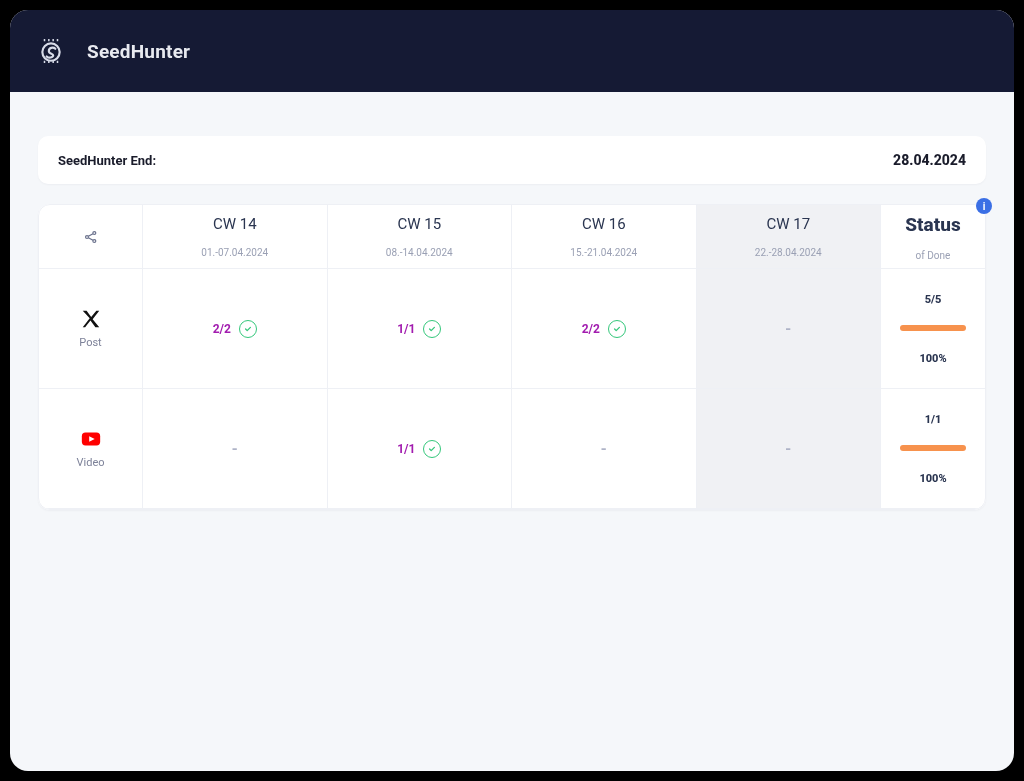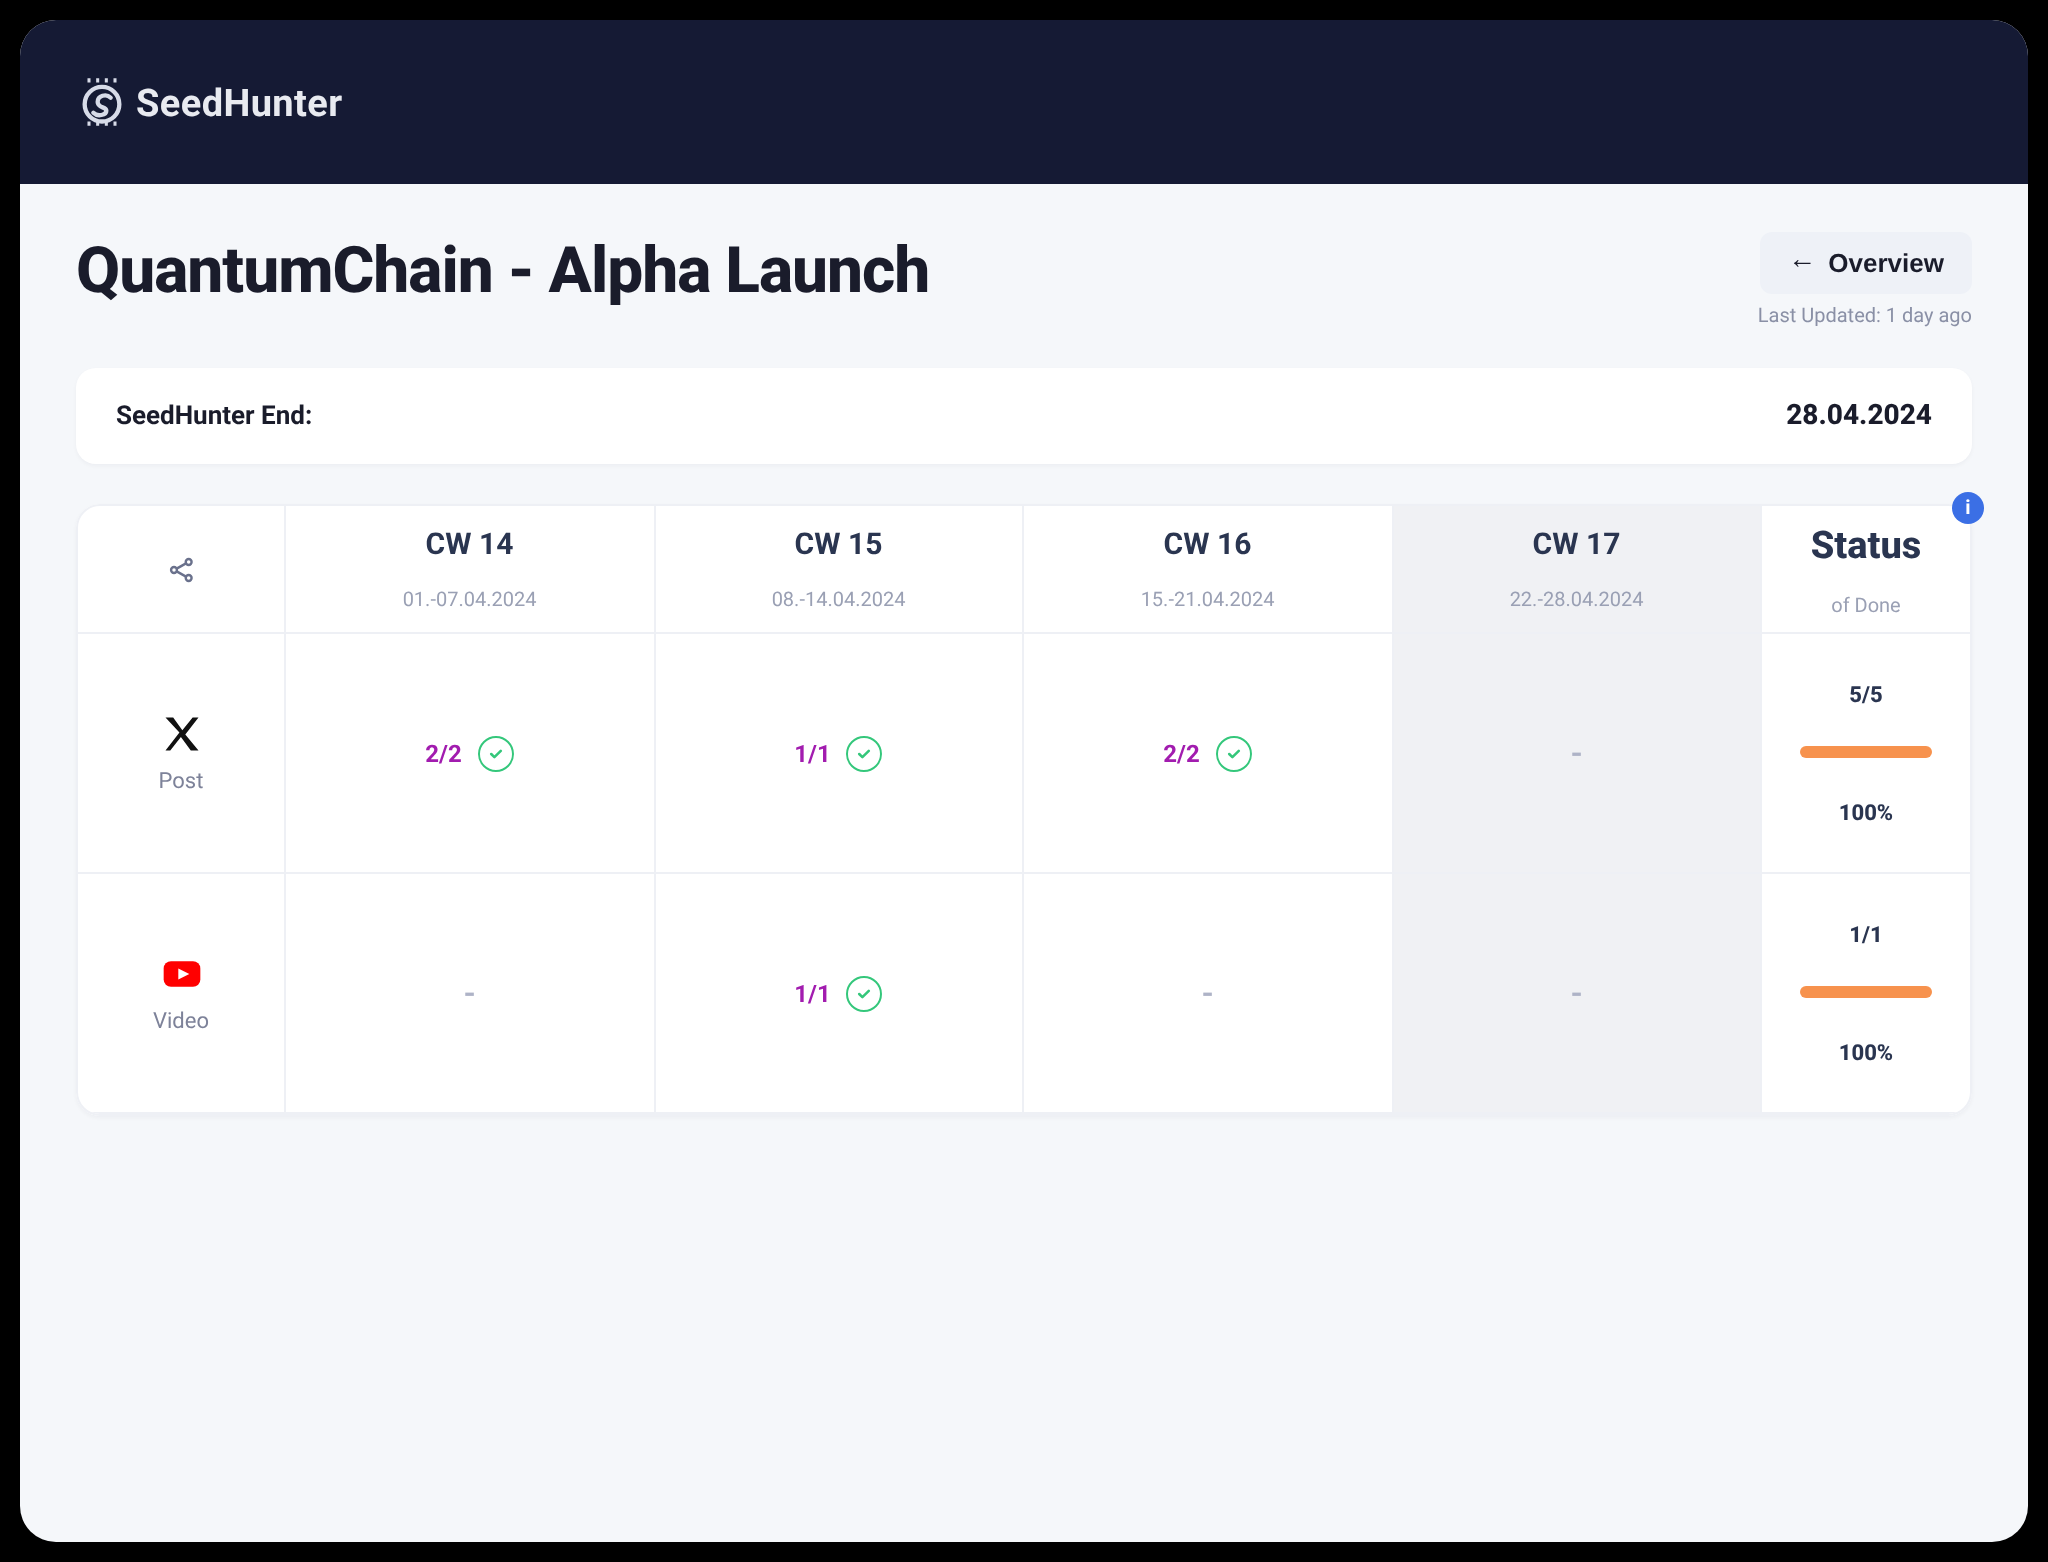--- a/index.html
+++ b/index.html
@@ -23,21 +23,21 @@
   .top-bar {
     background: #151a34;
     height: 82px;
     display: flex;
     align-items: center;
     padding: 0 28px;
   }
   .brand {
     display: flex;
     align-items: center;
-    gap: 4px;
+    gap: 23px;
     color: #e8eaf0;
     font-weight: 700;
     font-size: 19px;
     letter-spacing: 0.2px;
   }
   .brand-icon { width: 26px; height: 26px; }
   .content-area {
     flex: 1;
     padding: 24px 28px;
     overflow: auto;
@@ -135,21 +135,21 @@
     display: flex;
     flex-direction: column;
     align-items: center;
     justify-content: center;
     text-align: center;
   }
   .cell:nth-child(6n) { border-right: none; }
   .head-row .cell { height: 64px; }
   .data-row .cell { height: 120px; }
 
-  .cw-title { font-size: 15px; font-weight: 700; color: #2a3550; }
+  .cw-title { font-size: 15px; font-weight: 400; color: #2a3550; }
   .cw-sub { font-size: 10px; color: #9aa0b4; margin-top: 14px; }
   .status-title { font-size: 19px; font-weight: 800; color: #2a3550; }
   .status-sub { font-size: 10px; color: #9aa0b4; margin-top: 14px; }
 
   .share-cell svg { width: 16px; height: 16px; color: #6a718c; }
   .row-icon { width: 22px; height: 22px; margin-bottom: 6px; }
   .row-label { font-size: 11px; color: #7d8299; }
 
   .cell-val {
     display: flex; gap: 8px; align-items: center;
@@ -186,30 +186,20 @@
         <circle cx="12" cy="13" r="8" stroke="#d7dbe8" stroke-width="2"></circle>
         <path d="M16 10c-2-2-6-1-6 2s4 2 4 4-4 3-6 1" stroke="#d7dbe8" stroke-width="2" stroke-linecap="round"></path>
         <path d="M6 23 L6 21 M10 23 L10 21 M14 23 L14 21 M18 23 L18 21" stroke="#d7dbe8" stroke-width="1.4"></path>
       </svg>
       <span>SeedHunter</span>
     </div>
   </div>
 
   <div class="content-area">
 
-    <div class="title-row">
-      <h1 class="page-title">QuantumChain - Alpha Launch</h1>
-      <div class="title-right">
-        <button class="overview-btn">
-          <span class="arrow-left"></span>
-          <span>Overview</span>
-        </button>
-        <div class="last-updated">Last Updated: 1 day ago</div>
-      </div>
-    </div>
 
     <div class="info-cards">
       <div class="info-card">
         <span class="card-label">SeedHunter End:</span>
         <span class="card-value">28.04.2024</span>
       </div>
     </div>
 
     <div class="table-card">
       <div class="info-dot">i</div>

